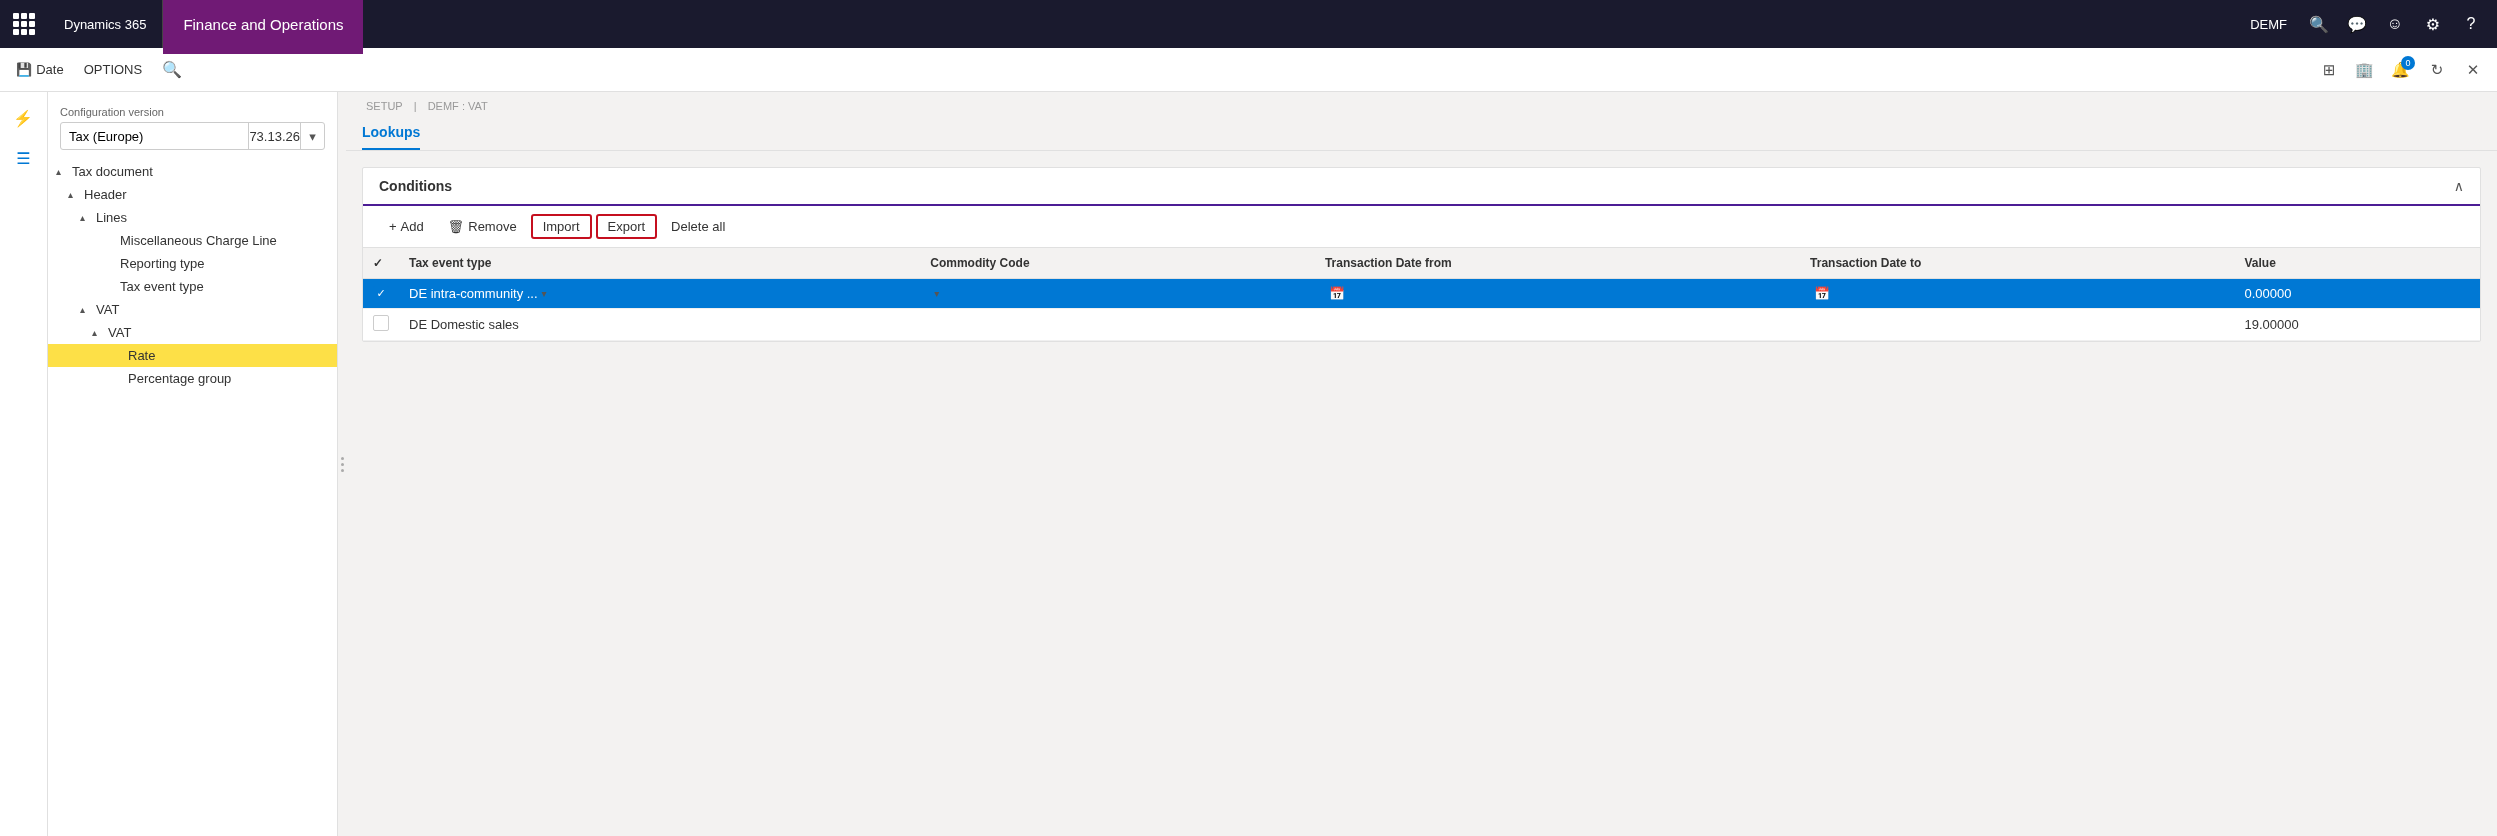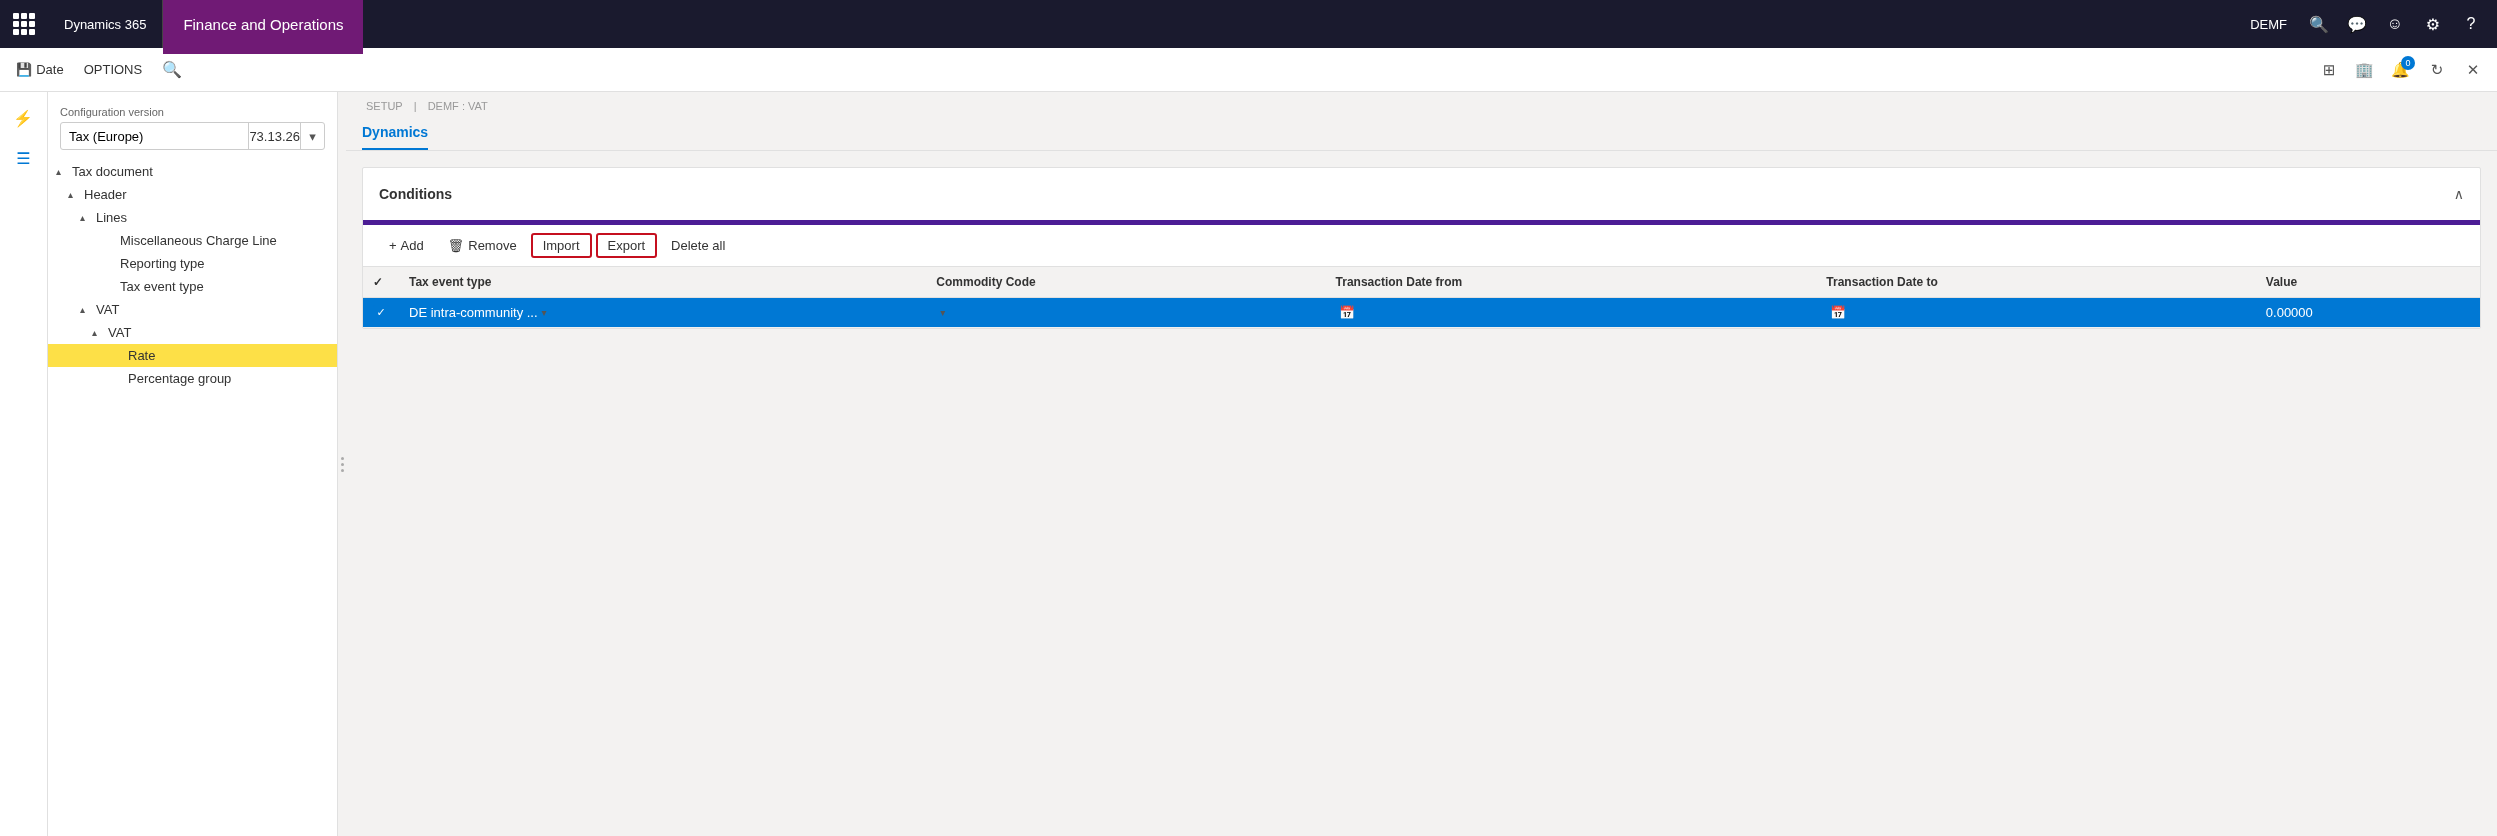--- a/index.html
+++ b/index.html
@@ -281,22 +281,22 @@
     .conditions-section {
       background: white;
       margin: 16px;
       border: 1px solid #e0e0e0;
       border-radius: 2px;
     }
     .conditions-header {
       display: flex;
       align-items: center;
       justify-content: space-between;
-      padding: 18px 16px;
-      border-bottom: 5px solid #4c1d95;
+      padding: 10px 16px;
+      border-bottom: 2px solid #4c1d95;
     }
     .conditions-title {
       font-size: 14px;
       font-weight: 600;
       color: #333;
     }
     .conditions-collapse {
       cursor: pointer;
       color: #555;
       font-size: 14px;
@@ -535,21 +535,21 @@
 
   <div class="content-area">
 
     <div class="breadcrumb">
       <span>SETUP</span>
       <span>|</span>
       <span>DEMF : VAT</span>
     </div>
 
     <div class="page-tabs">
-      <span class="page-tab active">Dynamics</span>
+      <span class="page-tab active">Lookups</span>
     </div>
 
     <div class="conditions-section">
       <div class="conditions-header">
         <span class="conditions-title">Conditions</span>
         <span class="conditions-collapse">∧</span>
       </div>
 
       <div class="action-bar">
         <button class="action-btn">
@@ -608,18 +608,28 @@
             </td>
             <td>
               <div class="cell-with-dropdown">
                 <span></span>
                 <span class="cell-calendar">📅</span>
               </div>
             </td>
             <td>0.00000</td>
           </tr>
 
+          <tr>
+            <td class="check-col">
+              <div class="row-checkbox empty"></div>
+            </td>
+            <td>DE Domestic sales</td>
+            <td></td>
+            <td></td>
+            <td></td>
+            <td>19.00000</td>
+          </tr>
         </tbody>
       </table>
     </div>
 
   </div>
 </div>
 
 </body></html>

